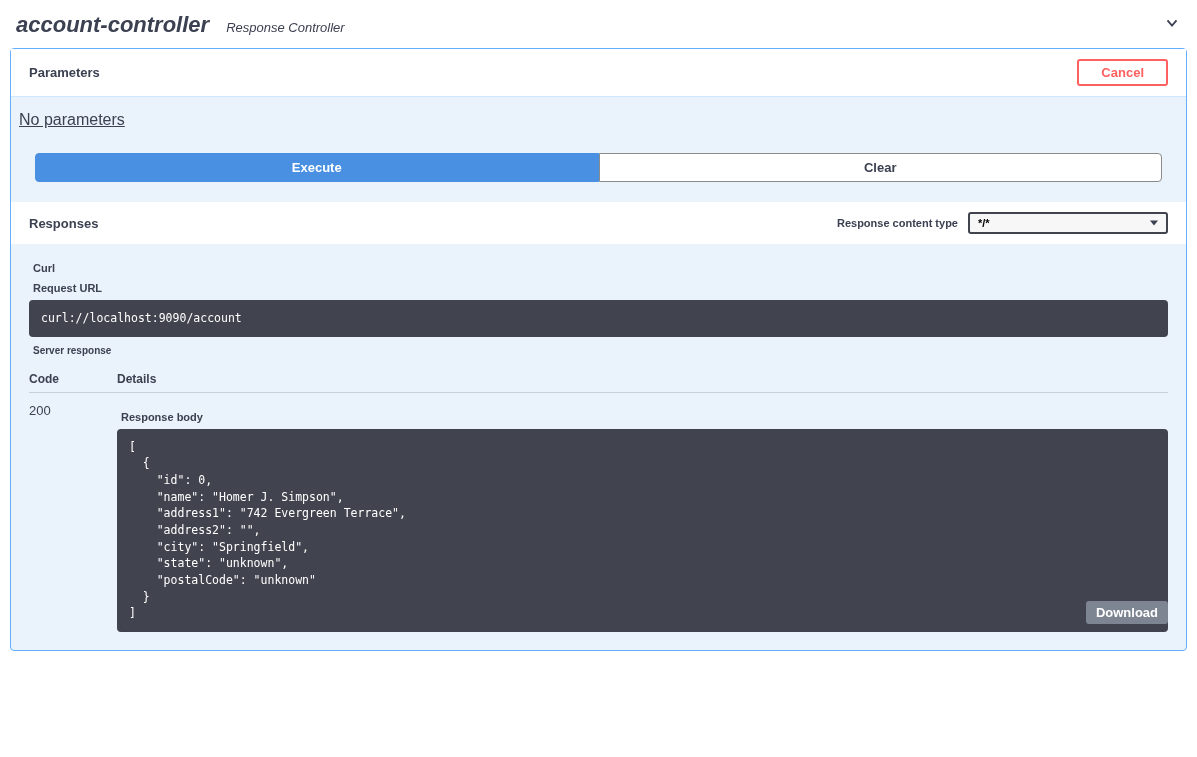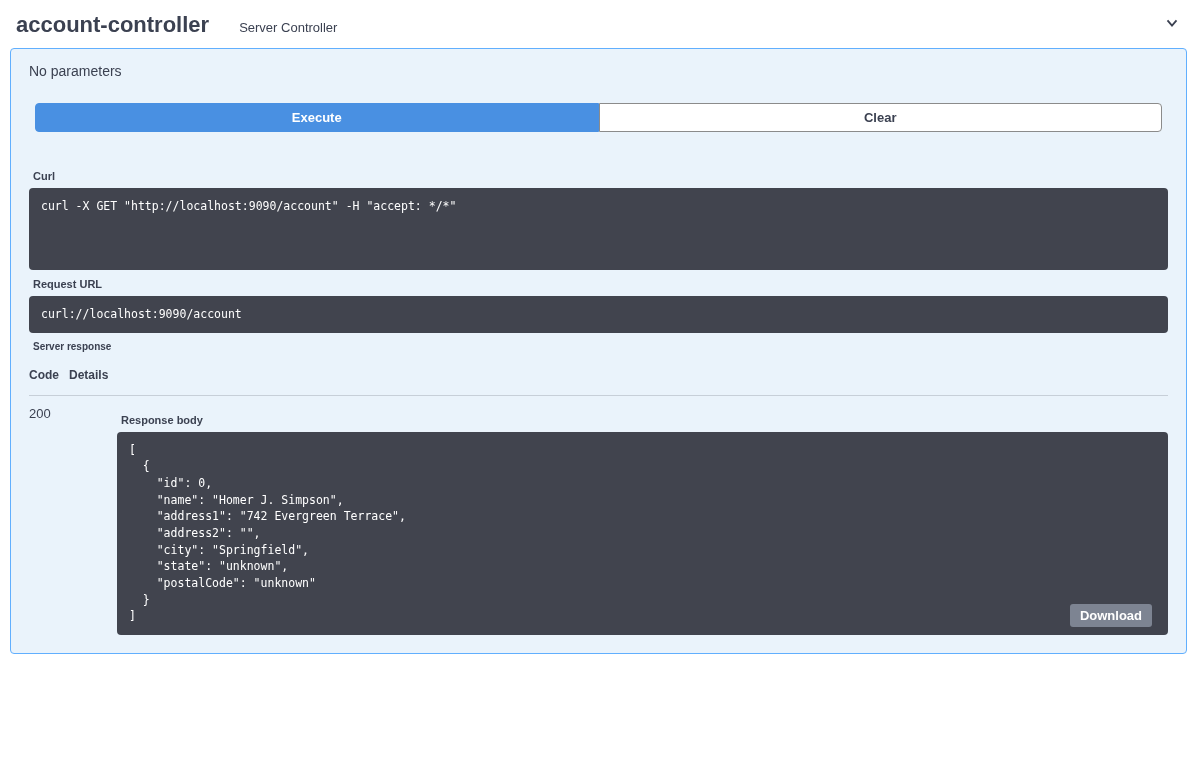--- a/index.html
+++ b/index.html
@@ -1,90 +1,104 @@
 <!DOCTYPE html>
 <html><head>
 <meta charset="utf-8">
 <style>
 * { box-sizing: border-box; margin: 0; padding: 0; }
 body { font-family: -apple-system, BlinkMacSystemFont, "Segoe UI", sans-serif; background: #fff; color: #3b4151; font-size: 14px; padding: 8px; }
 .tag-header { display: flex; align-items: center; justify-content: space-between; padding: 4px 8px 10px 8px; }
-.tag-header-left { display: flex; align-items: baseline; gap: 30px; }
+.tag-header-left { display: flex; align-items: baseline; gap: 17px; font-style: italic; }
 .tag-name { font-size: 22px; font-weight: 700; color: #3b4151; }
 .tag-desc { font-size: 13px; color: #3b4151; }
 .chevron { font-size: 18px; color: #3b4151; cursor: pointer; }
 
 .opblock { border: 1px solid #61affe; border-radius: 4px; background: #eaf3fb; margin: 0 2px; }
 .opblock-summary { display: flex; align-items: center; gap: 10px; padding: 6px 8px; border-bottom: 1px solid #61affe; cursor: pointer; }
 .method-badge { background: #61affe; color: #fff; font-weight: 700; font-size: 13px; padding: 4px 18px; border-radius: 3px; text-align: center; min-width: 70px; }
 .op-path { font-family: "SFMono-Regular", Consolas, monospace; font-weight: 700; color: #3b4151; font-size: 15px; }
 .op-summary-text { font-size: 12px; color: #3b4151; }
 
 .section-bar { background: #fff; display: flex; justify-content: space-between; align-items: center; padding: 10px 18px; border-bottom: 1px solid rgba(97,175,254,0.3); }
 .section-title { font-weight: 700; font-size: 13px; }
 .cancel-btn { border: 2px solid #ff6060; color: #ff6060; background: #fff; padding: 4px 22px; border-radius: 3px; font-weight: 700; font-size: 13px; cursor: pointer; }
 
-.params-body { padding: 14px 18px; font-size: 14px; }
+.params-body { padding: 14px 8px; font-size: 16px; text-decoration: underline; }
 
 .btn-row { display: flex; padding: 10px 24px 20px 24px; gap: 0; align-items: center; }
 .execute-btn, .clear-btn { flex: 1; padding: 6px 0; font-size: 13px; font-weight: 700; cursor: pointer; }
 .execute-btn { background: #4990e2; color: #fff; border: 1px solid #4990e2; border-top-left-radius: 4px; border-bottom-left-radius: 4px; }
 .clear-btn { background: #fff; color: #3b4151; border: 1px solid #8b8b8b; border-top-right-radius: 4px; border-bottom-right-radius: 4px; }
 
 .responses-bar { background: #fff; display: flex; justify-content: space-between; align-items: center; padding: 10px 18px; }
 .ctype-wrap { display: flex; align-items: center; gap: 10px; }
 .ctype-label { font-size: 11px; font-weight: 700; }
 .ctype-select { border: 2px solid #41444e; border-radius: 3px; padding: 3px 28px 3px 8px; font-size: 11px; font-weight: 700; background: #f7f7f7; appearance: none; min-width: 200px; position: relative; }
 .select-wrap { position: relative; display: inline-block; }
 .select-wrap::after { content: ""; position: absolute; right: 10px; top: 50%; transform: translateY(-50%); border-left: 4px solid transparent; border-right: 4px solid transparent; border-top: 5px solid #3b4151; pointer-events: none; }
 
 .resp-body { padding: 10px 18px 18px 18px; }
 .small-heading { font-size: 11px; font-weight: 700; margin: 8px 0 6px 4px; }
 .codeblock { background: #41444e; color: #fff; font-family: "SFMono-Regular", Consolas, monospace; font-size: 11.5px; padding: 10px 12px; border-radius: 4px; white-space: pre; overflow-x: auto; line-height: 1.45; }
 .codeblock.tall { min-height: 82px; }
 
-.resp-table-head { display: flex; font-size: 12px; font-weight: 700; padding: 10px 0 13px 0; border-bottom: 1px solid rgba(59,65,81,0.2); }
+.resp-table-head { display: flex; gap: 48px; font-size: 12px; font-weight: 700; padding: 10px 0 6px 0; border-bottom: 1px solid rgba(59,65,81,0.2); }
 .resp-row { display: flex; gap: 48px; padding-top: 10px; justify-content: flex-end; }
 .code-col { width: 40px; font-size: 13px; }
 .details-col { flex: 1; position: relative; }
-.download-btn { position: absolute; right: 16px; bottom: 8px; background: #7d8492; color: #fff; border: none; padding: 4px 10px; border-radius: 3px; font-size: 13px; font-weight: 700; cursor: pointer; }
+.download-btn { position: absolute; right: 0; bottom: 8px; background: #7d8492; color: #fff; border: none; padding: 4px 10px; border-radius: 3px; font-size: 13px; font-weight: 700; cursor: pointer; }
 </style>
 </head>
 <body>
 
 <div class="tag-header">
   <div class="tag-header-left">
     <span class="tag-name">account-controller</span>
-    <span class="tag-desc">Server Controller</span>
+    <span class="tag-desc">Response Controller</span>
   </div>
   <span class="chevron">
     <svg width="18" height="18" viewBox="0 0 20 20">
         <path d="M5 7l5 6 5-6" fill="none" stroke="#3b4151" stroke-width="2"></path>
       </svg>
   </span>
 </div>
 
 <div class="opblock">
 
 
+  <div class="section-bar">
+    <span class="section-title">Parameters</span>
+    <button class="cancel-btn">Cancel</button>
+  </div>
 
   <div class="params-body">
     <span>No parameters</span>
   </div>
 
   <div class="btn-row">
     <button class="execute-btn">Execute</button>
     <button class="clear-btn">Clear</button>
   </div>
 
+  <div class="responses-bar">
+    <span class="section-title">Responses</span>
+    <div class="ctype-wrap">
+      <span class="ctype-label">Response content type</span>
+      <span class="select-wrap">
+        <select class="ctype-select">
+          <option>*/*</option>
+        </select>
+      </span>
+    </div>
+  </div>
 
   <div class="resp-body">
 
     <div class="small-heading">Curl</div>
-    <div class="codeblock tall">curl -X GET "http://localhost:9090/account" -H "accept: */*"</div>
 
     <div class="small-heading">Request URL</div>
     <div class="codeblock">curl://localhost:9090/account</div>
 
     <div class="small-heading" style="font-size:10px;">Server response</div>
 
     <div class="resp-table-head">
       <span style="width:40px">Code</span>
       <span>Details</span>
     </div>

